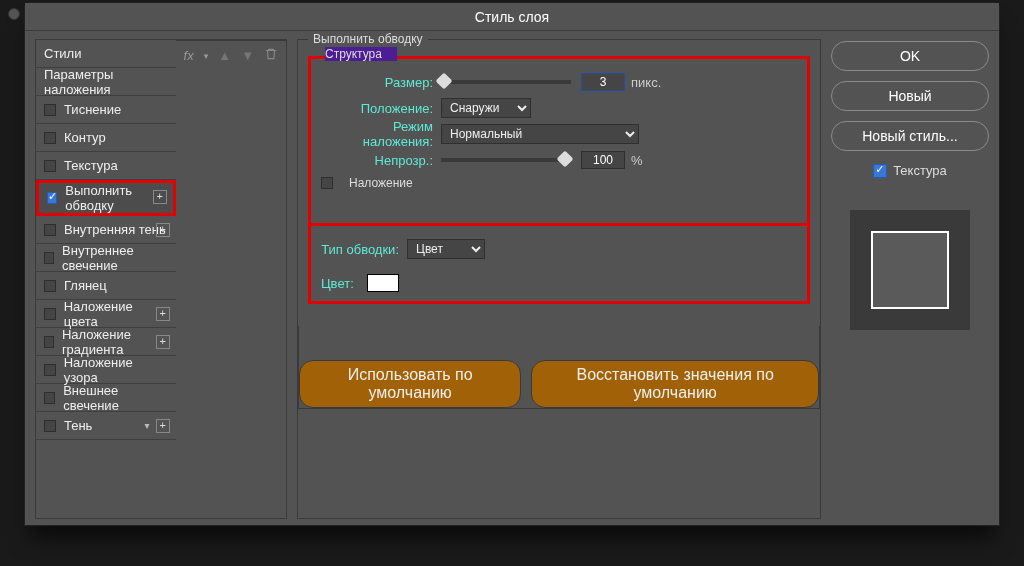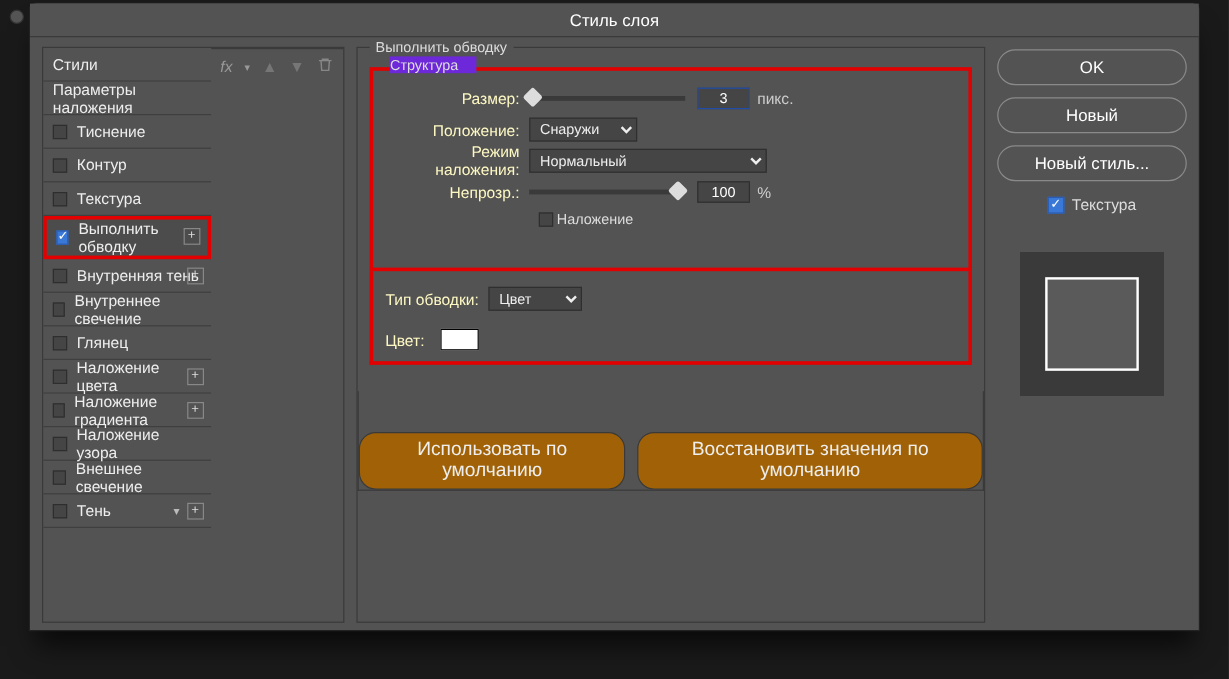--- a/index.html
+++ b/index.html
@@ -24,30 +24,30 @@
   .li.active { border: 3px solid #e30000; height: 36px; background:#4c4c4c; }
   .li .caret { margin-left:auto; margin-right:18px; color:#bbb; font-size:10px;}
   .left-footer { height: 30px; border-top: 1px solid #3a3a3a; display: flex; align-items: center; padding: 0 8px; color: #999; gap: 10px; }
   .left-footer .fx { font-style: italic; }
   .left-footer .arrow { opacity: 0.5; }
   .left-footer .trash { margin-left: auto; opacity: 0.6; }
 
   
   .mid { flex: 1; display:flex; flex-direction:column; }
   .structure { height: 170px; border:3px solid #e30000; padding:8px 10px 6px 10px; margin: 14px 10px 0 10px; }
-  .structure .group-title{ font-size:12px; color:#ddd; margin: -18px 0 6px 4px; position:relative; top:-2px; background:#6d28d9; width:72px; }
+  .structure .group-title{ font-size:12px; color:#ddd; margin: -18px 0 6px 4px; position:relative; top:-2px; background:#4c1d95; width:72px; }
   .row { display:flex; align-items:center; height:26px; }
-  .row label { width: 120px; text-align: right; padding-right: 8px; color:#fef9c3; }
+  .row label { width: 120px; text-align: right; padding-right: 8px; color:#5eead4; }
   .slider { flex:0 0 130px; height:4px; background:#3a3a3a; position:relative; margin-right:10px; }
   .slider .thumb { position:absolute; top:-5px; width:12px; height:12px; background:#ddd; border-radius:2px; transform: rotate(45deg);}
   .numbox { width:44px; height:18px; background:#454545; border:1px solid #1f4da8; color:#fff; font-size:12px; text-align:center; }
   .unit { margin-left:6px; color:#ccc; }
   select.dd { background:#454545; color:#eee; border:1px solid #2f2f2f; height:20px; font-size:12px; padding:0 4px;}
   .dd-wide { width:198px; }
-  .overprint { margin-left: 128px; display:flex; align-items:center; gap:3px; font-size:12px; color:#ddd; height:20px; }
+  .overprint { display:flex; align-items:center; gap:16px; font-size:12px; color:#ddd; height:20px; }
   .overprint .cb { width: 12px; height: 12px; border: 1px solid #2e2e2e; background: #454545; }
 
   .fill-section{ border:3px solid #e30000; border-top:none; margin: 0 10px; padding:10px; height:78px;}
   .swatch { width:32px; height:18px; background:#fff; border:1px solid #000; margin-left:6px; display:inline-block;}
 
   .defaults { display:flex; gap:10px; justify-content:center; margin-top:22px;}
   .btn { background:#a16207; color:#eee; border:1px solid #3a3a3a; border-radius:14px; padding:5px 14px; font-size:16px;margin-top:34px; }
 
   
   .right { width: 158px; display:flex; flex-direction:column; align-items:stretch; gap:10px; padding-top:2px; }

